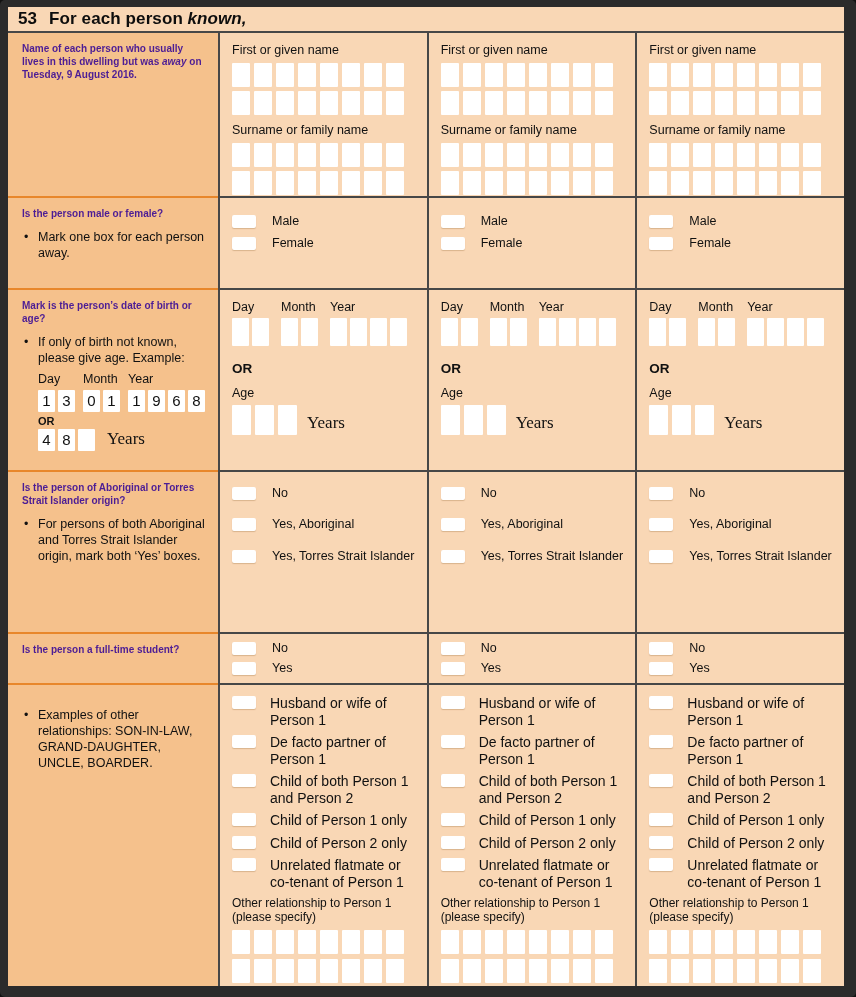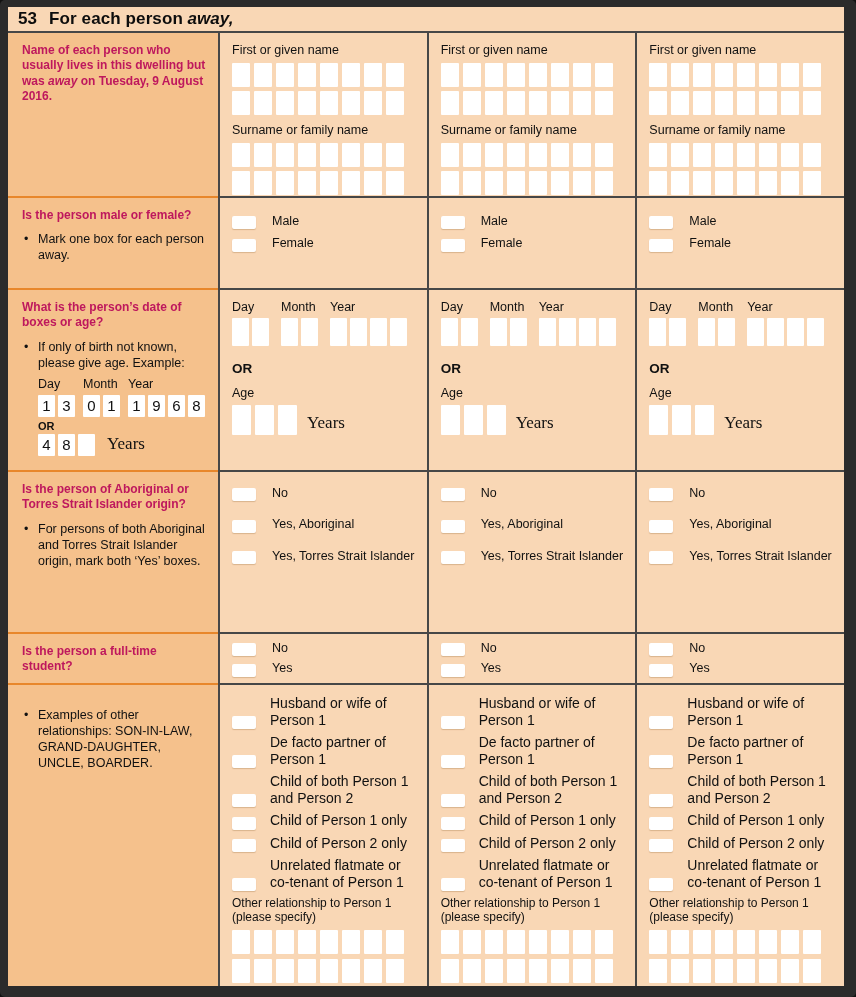--- a/index.html
+++ b/index.html
@@ -46,27 +46,27 @@
   .sec-origin { height:162px; }
   .sec-student{ height:51px; padding-top:7px; }
   .sec-rel    { flex:1; }
 
   .left-col .sec { padding:10px 10px 0 14px; border-bottom:2px solid #e8872b; }
   .left-col .sec-rel { border-bottom:none; }
   .person-col .sec { border-bottom:2px solid #474747; }
   .person-col .sec-rel { border-bottom:none; }
 
   
-  .q-heading { font-weight:bold; font-size:12px; line-height:1.28; color:#be185d; }
+  .q-heading { font-weight:bold; font-size:10px; line-height:1.28; color:#4c1d95; }
   .bullet { display:flex; margin-top:8px; font-size:12.5px; line-height:1.28; }
   .bullet .dot { width:16px; flex:none; padding-left:2px; }
 
   
   .small-label { font-size:12.5px; line-height:1.2; color:#111; }
-  .opt { display:flex; align-items:flex-end; }
+  .opt { display:flex; align-items:flex-start; }
   .chk {
     width:24px; height:13px; flex:none;
     background:#fff; border-radius:2px;
     margin-right:16px; margin-top:1px;
     box-shadow:0 1px 1px rgba(120,70,20,0.25);
   }
   .opt-label { font-size:12.5px; line-height:1.22; }
 
   
   .box-row { display:flex; gap:4px; }
@@ -125,21 +125,21 @@
 </style>
 </head>
 <body>
 
 <div class="frame">
   <div class="form">
 
     <div class="title-bar">
       <span class="qnum">53</span>
       <span>For each person</span>
-      <i>away,</i>
+      <i>known,</i>
     </div>
 
     <div class="form-body">
 
       <div class="left-col">
 
         <div class="sec sec-name">
           <div class="q-heading">
             <span>Name of each person who usually lives in this dwelling but was</span>
             <i>away</i>
@@ -149,21 +149,21 @@
 
         <div class="sec sec-sex" style="padding-top:10px;">
           <div class="q-heading">Is the person male or female?</div>
           <div class="bullet">
             <span class="dot">•</span>
             <span>Mark one box for each person away.</span>
           </div>
         </div>
 
         <div class="sec sec-dob">
-          <div class="q-heading">What is the person’s date of boxes or age?</div>
+          <div class="q-heading">Mark is the person’s date of birth or age?</div>
           <div class="bullet">
             <span class="dot">•</span>
             <span>If only of birth not known, please give age. Example:</span>
           </div>
           <div class="example">
             <div class="ex-groups">
               <div>
                 <div class="small-label">Day</div>
                 <div class="ex-box-row">
                   <div class="ex-box">1</div>

